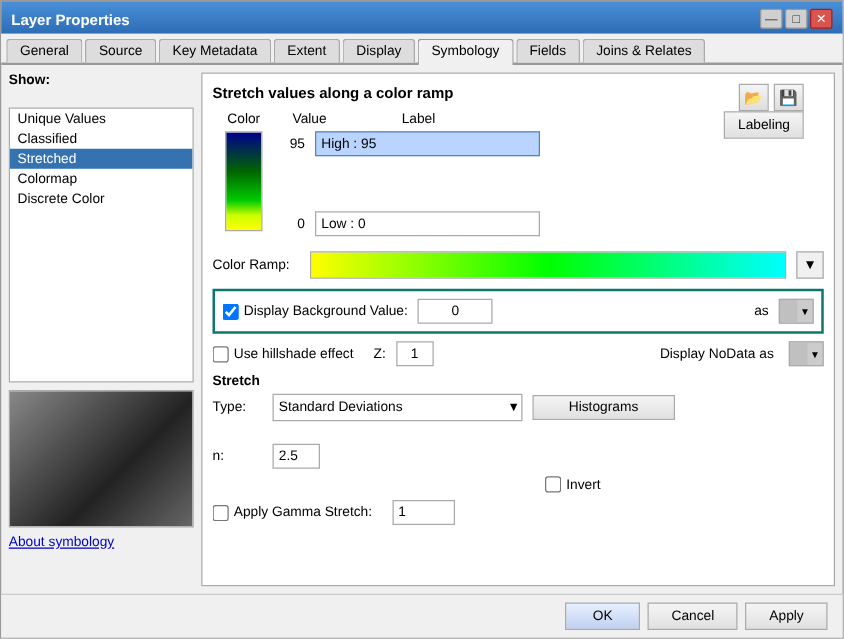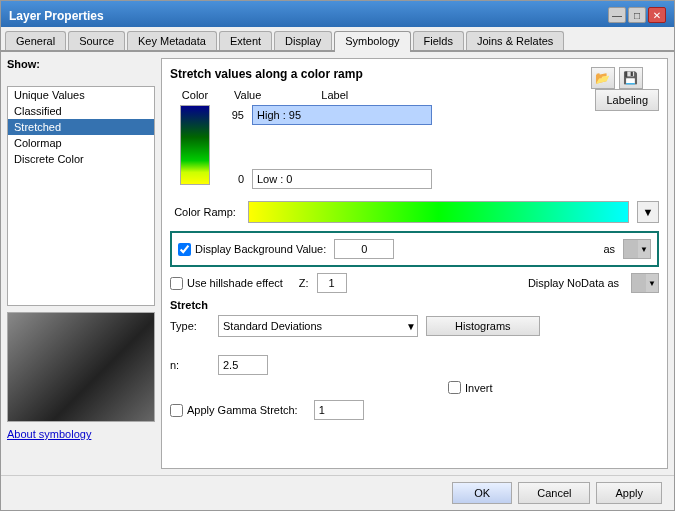--- a/index.html
+++ b/index.html
@@ -220,21 +220,20 @@
       background: linear-gradient(to bottom, #f5f5f5, #e0e0e0);
       cursor: pointer;
       font-size: 11px;
     }
 
     .color-ramp-row {
       display: flex;
       align-items: center;
       gap: 8px;
       margin-bottom: 8px;
-      text-align: center;
     }
 
     .color-ramp-label { font-size: 11px; width: 70px; }
 
     .color-ramp-bar {
       flex: 1;
       height: 22px;
       background: linear-gradient(to right, #ffff00, #00ff00, #00ffff);
       border: 1px solid #aaa;
     }
@@ -357,21 +356,21 @@
     }
 
     .n-row {
       display: flex;
       align-items: center;
       gap: 8px;
       margin-bottom: 6px;
     }
 
     .n-label { width: 40px; font-size: 11px; }
-    .n-input { width: 50px; height: 20px; border: 1px solid #aaa; padding: 2px 4px; font-size: 11px; }
+    .n-input { width: 38px; height: 20px; border: 1px solid #aaa; padding: 2px 4px; font-size: 11px; }
 
     .invert-checkbox {
       display: flex;
       align-items: center;
       gap: 4px;
       font-size: 11px;
       margin-left: 100px;
       margin-top: 40px;
     }
 
@@ -500,21 +499,21 @@
           <div class="val-label-row">
             <span class="val-text">95</span>
             <input class="label-input highlight" type="text" value="High : 95" style="">
           </div>
           <div style="height:40px;"></div>
           <div class="val-label-row">
             <span class="val-text">0</span>
             <input class="label-input" type="text" value="Low : 0" style="">
           </div>
         </div>
-        <button class="labeling-btn" style="position:relative; top:0; right:0; height:22px; margin-left:8px; align-self:flex-start;">Labeling</button>
+        <button class="labeling-btn" style="position:relative; top:0; right:16px; height:22px; margin-left:8px; align-self:flex-start;">Labeling</button>
       </div>
 
       <div class="color-ramp-row">
         <span class="color-ramp-label">Color Ramp:</span>
         <div class="color-ramp-bar"></div>
         <div class="color-ramp-dropdown">▼</div>
       </div>
 
       <div class="highlight-box">
         <label class="checkbox-label">

